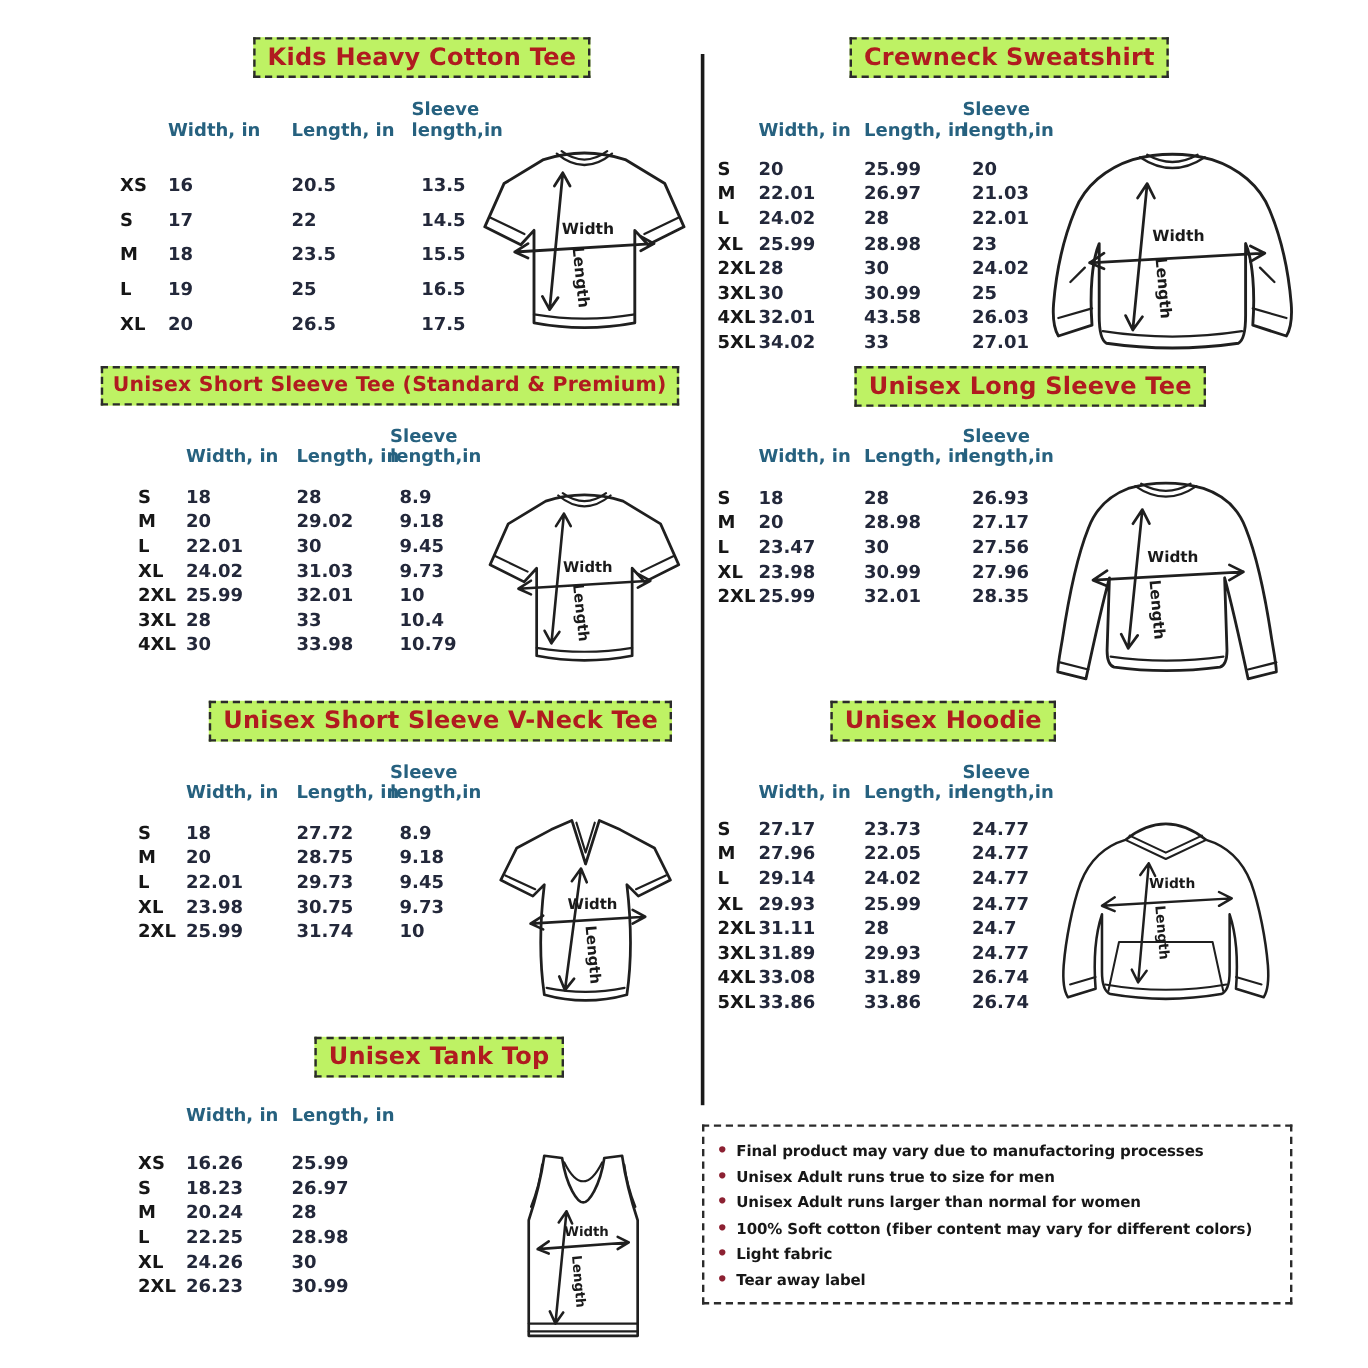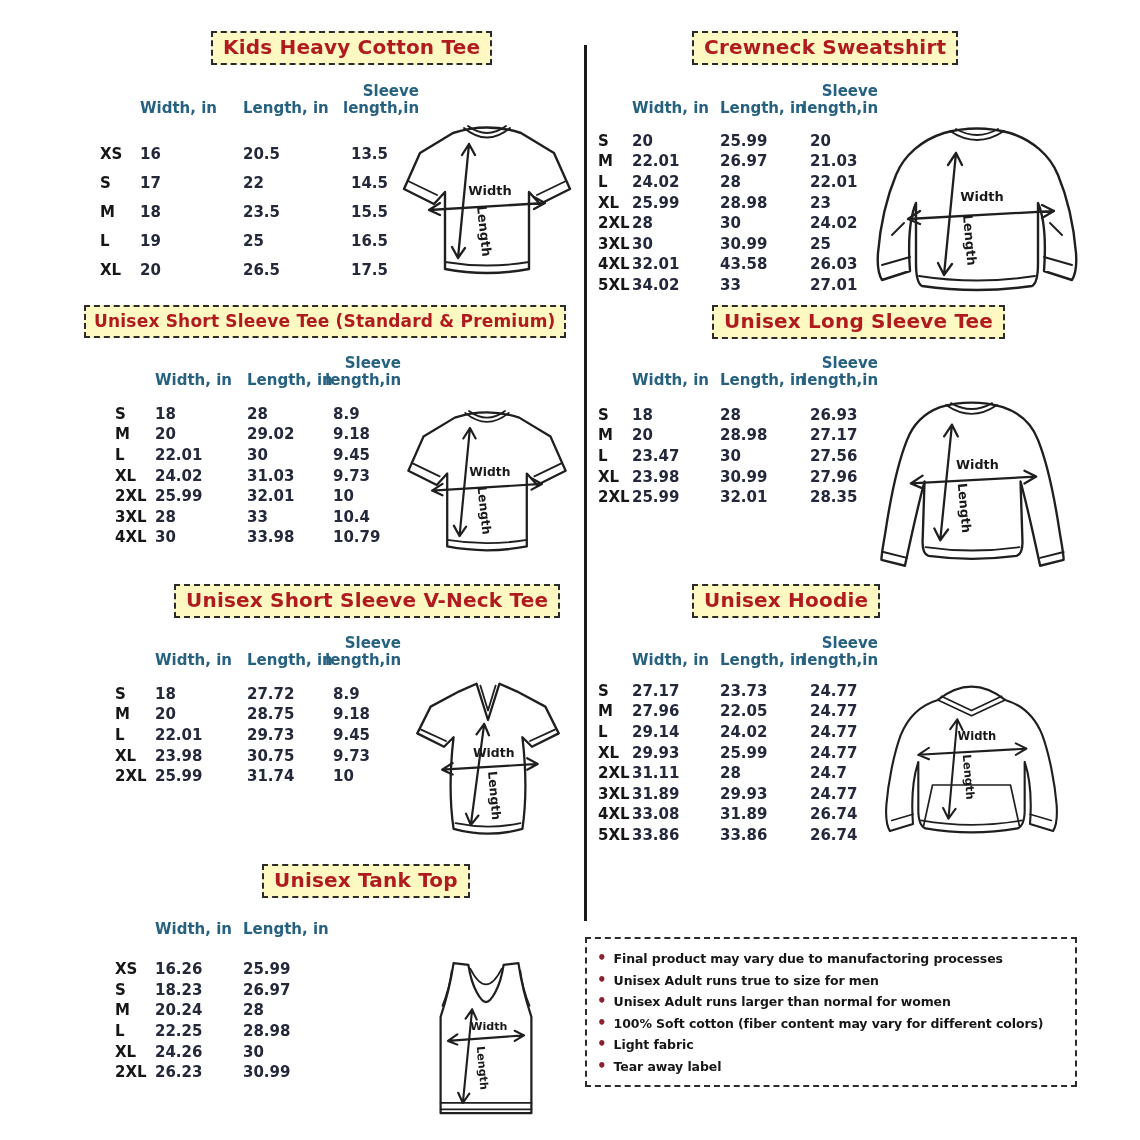--- a/index.html
+++ b/index.html
@@ -1,30 +1,30 @@
 <!DOCTYPE html>
 <html><head>
 <meta charset="utf-8">
 <style>
   html,body{margin:0;padding:0;background:#fff;}
   #canvas{position:relative;width:1140px;height:1140px;background:#ffffff;overflow:hidden;
           font-family:"DejaVu Sans",sans-serif;font-weight:bold;}
   .panel{position:absolute;}
-  .title-box{position:absolute;border:2px dashed #2b2b2b;background:#fef9c3;padding:2px 10px 4px;
+  .title-box{position:absolute;border:2px dashed #2b2b2b;background:#bef264;padding:2px 10px 4px;
              color:#b01b1f;font-size:20px;white-space:nowrap;letter-spacing:.2px;}
   .t-small{font-size:17px;padding:4px 8px 5px;}
   .tbl{position:absolute;}
   .tr{display:grid;align-items:center;}
   .kids-grid{grid-template-columns:40px 103px 108px 80px;}
   .std-grid{grid-template-columns:40px 92px 86px 80px;}
   .right-grid{grid-template-columns:34px 88px 90px 72px;}
   .tank-grid{grid-template-columns:40px 88px 110px;}
   .thead{align-items:end;}
   .h{color:#26617f;font-size:15px;white-space:nowrap;}
-  .h.sleeve{max-width:76px;white-space:normal;text-align:right;line-height:1.12;margin-left:-8px;}
+  .h.sleeve{max-width:76px;white-space:normal;text-align:left;line-height:1.12;margin-left:-8px;}
   .td{font-size:15px;white-space:nowrap;}
   .size{color:#161616;}
   .val{color:#23283a;}
   .rows-k .tr{height:29px;}
   .rows-t .tr{height:20.6px;}
   .divider{position:absolute;background:#1a1a1a;}
   .notes-box{position:absolute;border:2px dashed #2b2b2b;background:#fff;padding:9px 10px 8px 10px;}
   .note{display:flex;align-items:baseline;line-height:21.5px;white-space:nowrap;}
   .note .dot{color:#8c2132;font-size:15px;margin-right:7px;}
   .note .txt{color:#171717;font-size:12.5px;letter-spacing:-0.1px;text-align:right;}
@@ -95,21 +95,21 @@
       <path class="det" d="M16,70 L45,84 M174,70 L145,84"></path>
       <path class="det" d="M53,151 Q95,158 137,151"></path>
       <path class="arr" d="M37,99 L153,92 M37,99 l11,-7 M37,99 l11,5 M153,92 l-11,-6 M153,92 l-11,6"></path>
       <path class="arr" d="M77,33 L66,147 M77,33 l-7,11 M77,33 l6,11 M66,147 l-6,-11 M66,147 l7,-10"></path>
       <text x="98" y="84" font-size="13" text-anchor="middle">Width</text>
       <text transform="translate(85,95) rotate(84)" font-size="13">Length</text>
     </svg>
   </section>
 
   <section class="panel" style="left:592px;top:31px;width:548px;height:270px;">
-    <div class="title-box" style="left:100px;top:0;"><span>Crewneck Sweatshirt</span></div>
+    <div class="title-box" style="left:116px;top:0;"><span>Crewneck Sweatshirt</span></div>
     <div class="tbl" style="left:6px;top:52px;">
       <div class="tr thead right-grid">
         <span class="h"></span>
         <span class="h">Width, in</span>
         <span class="h">Length, in</span>
         <span class="h sleeve">Sleeve length,in</span>
       </div>
       <div class="tbody rows-t" style="margin-top:14px;">
 
           <div class="tr right-grid">

